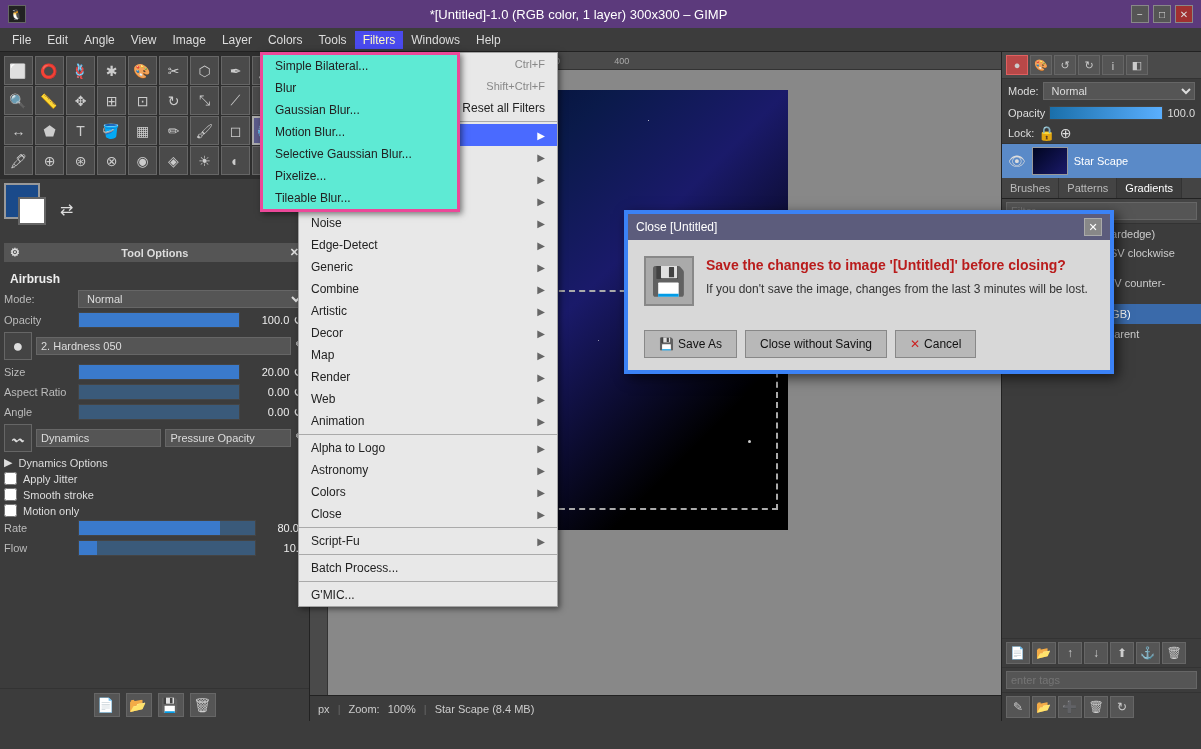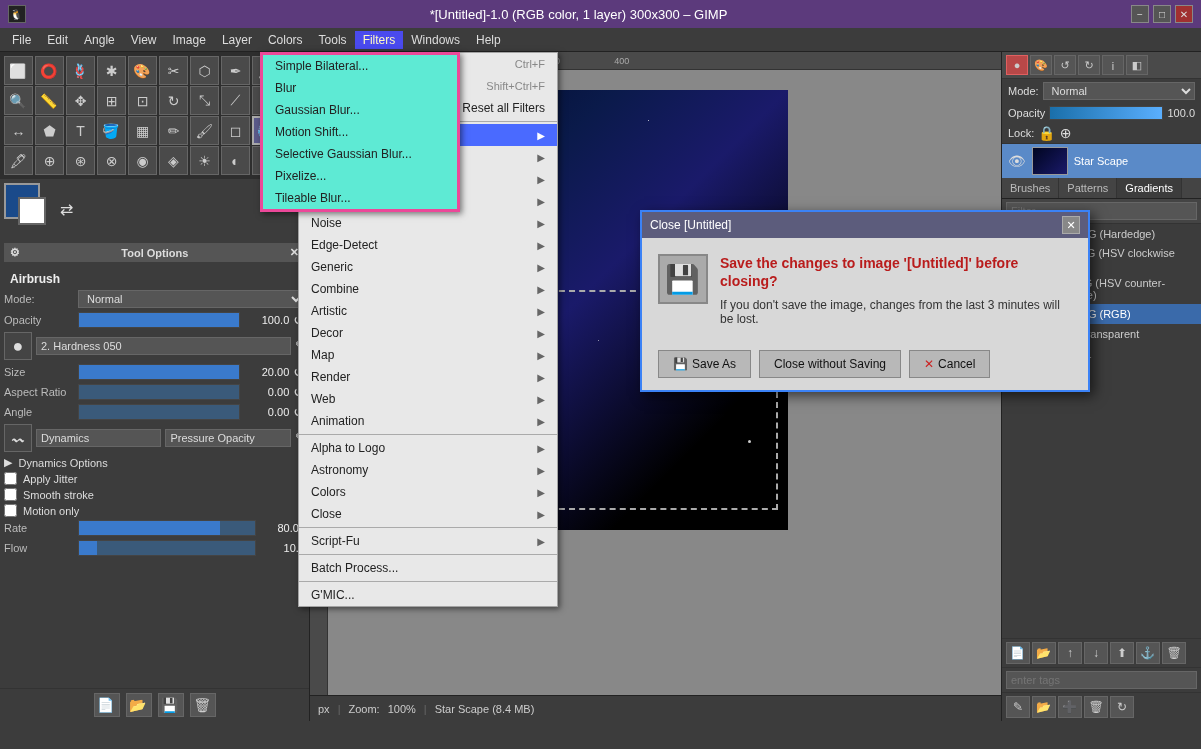--- a/index.html
+++ b/index.html
@@ -434,24 +434,24 @@
     .blur-item {
       padding: 4px 12px;
       cursor: pointer;
       color: #222;
     }
 
     
     #save-dialog {
       position: absolute;
       top: 210px;
-      left: 640px;
-      width: 450px;
+      left: 624px;
+      width: 490px;
       background: #d8d8d8;
-      border: 2px solid #3b82f6;
+      border: 4px solid #3b82f6;
       box-shadow: 4px 4px 12px rgba(0,0,0,0.6);
       z-index: 200;
     }
     #dialog-title-bar {
       background: #5c5c7c;
       padding: 4px 8px;
       display: flex;
       align-items: center;
       justify-content: space-between;
       color: #fff;
@@ -684,21 +684,21 @@
     <div class="dropdown-separator"></div>
     <div class="dropdown-item">
       <span>G'MIC...</span>
     </div>
   </div>
 
   <div id="blur-submenu">
     <div class="blur-item">Simple Bilateral...</div>
     <div class="blur-item">Blur</div>
     <div class="blur-item">Gaussian Blur...</div>
-    <div class="blur-item">Motion Shift...</div>
+    <div class="blur-item">Motion Blur...</div>
     <div class="blur-item">Selective Gaussian Blur...</div>
     <div class="blur-item">Pixelize...</div>
     <div class="blur-item">Tileable Blur...</div>
   </div>
 </div>
 
 <div id="main">
 
   <div id="toolbox">
 

